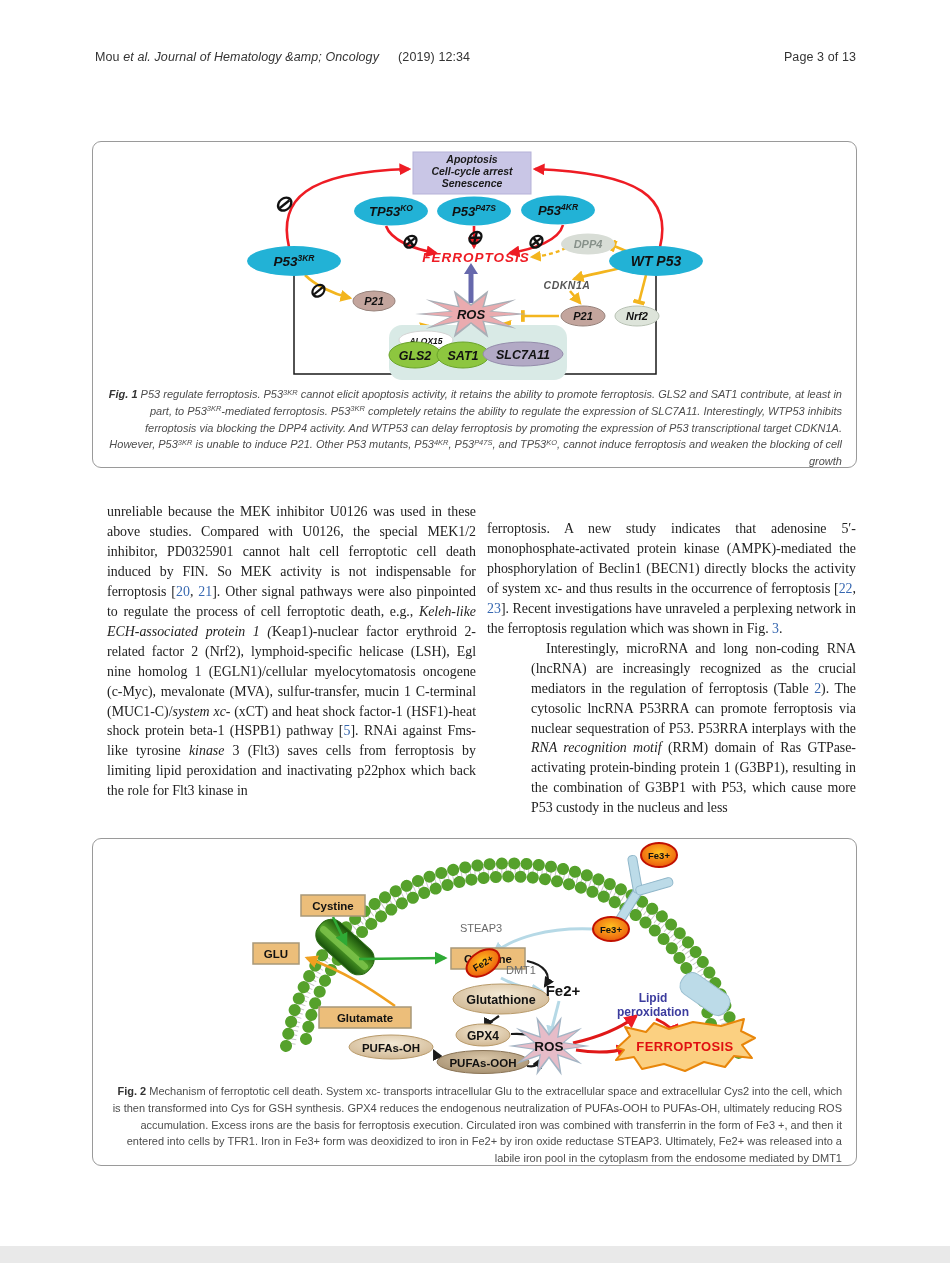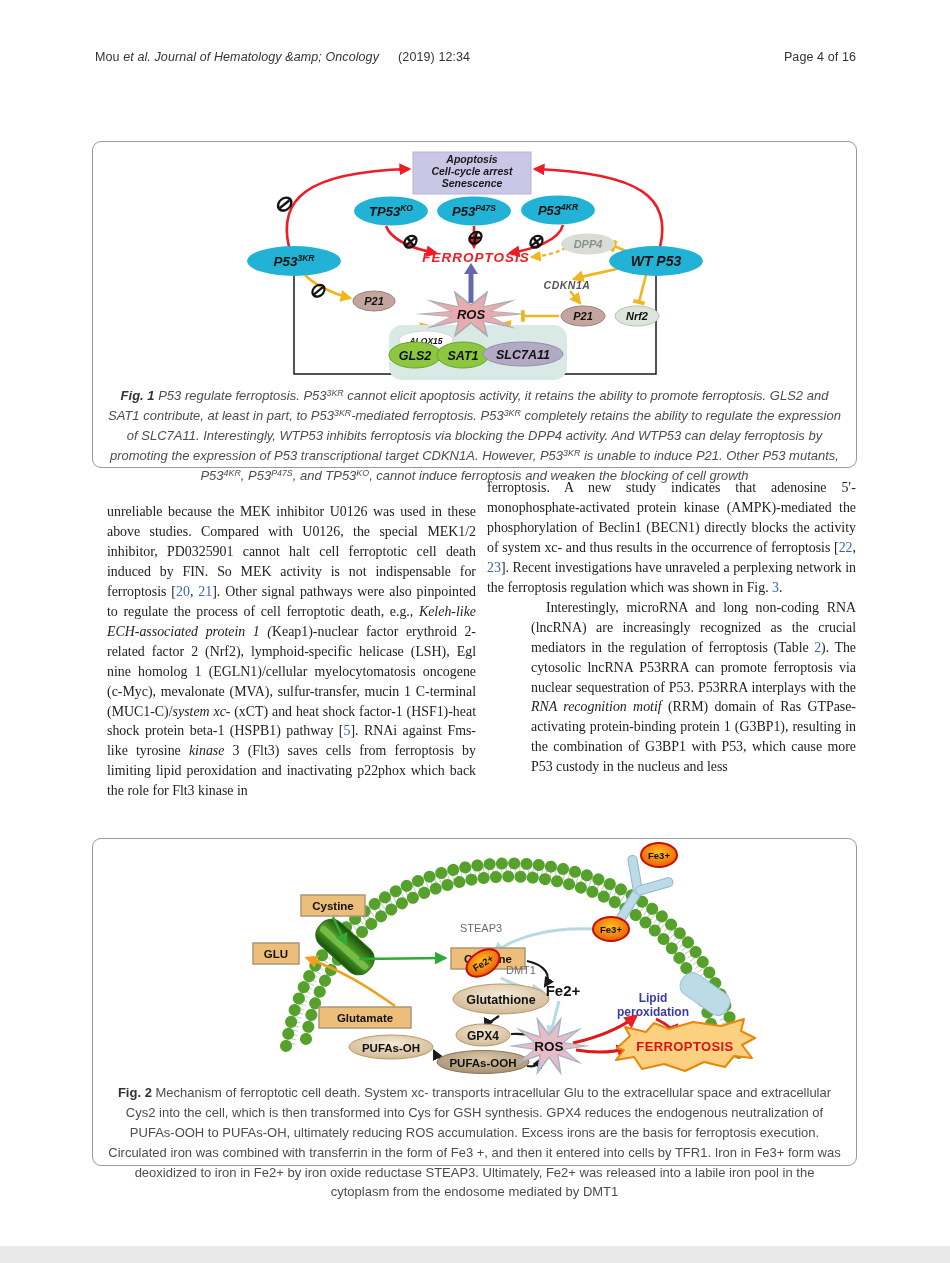--- a/index.html
+++ b/index.html
@@ -6,42 +6,42 @@
   .page{position:relative;width:950px;height:1246px;background:#ffffff;margin:0 auto;
         font-family:"Liberation Sans",sans-serif;overflow:hidden;}
   
   .hdr{position:absolute;top:50px;left:95px;right:94px;display:flex;justify-content:space-between;
        font-size:12.5px;color:#333;letter-spacing:.1px;}
   
   .figbox{position:absolute;left:92px;width:765px;border:1px solid #9a9a9a;border-radius:9px;
           background:#fff;box-sizing:border-box;}
   #fig1box{top:141px;height:327px;font-style:italic;}
   #fig2box{top:838px;height:328px;}
-  .figcap{padding:2px 14px 0 14px;font-size:13px;line-height:1.53;color:#4d4d4d;text-align:center;}
+  .figcap{padding:2px 14px 0 14px;font-size:11px;line-height:1.53;color:#4d4d4d;text-align:right;}
   .seg-b{font-weight:bold;color:#333;}
   .seg-i{font-style:italic;}
   .seg-link{color:#3667b0;}
   .seg-sup{font-size:0.68em;position:relative;top:-0.45em;}
   
   .col{position:absolute;width:369px;font-family:"Liberation Serif",serif;font-size:13.9px;
        line-height:1.435;color:#222;text-align:justify;}
   #colL{left:95px;top:502px;margin-left:12px;}
-  #colR{left:487px;top:478px;}
+  #colR{left:487px;top:519px;}
   .col p{margin:0;}
   .col p.indent{text-indent:15px;margin-left:44px;}
   svg text{font-family:"Liberation Sans",sans-serif;}
 </style>
 </head>
 <body>
 
 <div class="page">
 
   <div class="hdr">
     <span><span class="seg-t">Mou </span><span class="seg-i">et al. Journal of Hematology &amp;amp; Oncology</span><span class="seg-t">   (2019) 12:34</span></span>
-    <span>Page 4 of 16</span>
+    <span>Page 3 of 13</span>
   </div>
 
   <div class="figbox" id="fig1box">
     <svg width="763" height="238" viewBox="0 0 763 238">
       <defs>
         <marker id="ar-red" viewBox="0 0 10 10" refX="8" refY="5" markerWidth="4.6" markerHeight="4.6" orient="auto-start-reverse">
             <path d="M0,0 L10,5 L0,10 z" fill="#ee1c24"></path>
           </marker>
         <marker id="ar-yel" viewBox="0 0 10 10" refX="8" refY="5" markerWidth="4.6" markerHeight="4.6" orient="auto-start-reverse">
             <path d="M0,0 L10,5 L0,10 z" fill="#f3b51e"></path>

